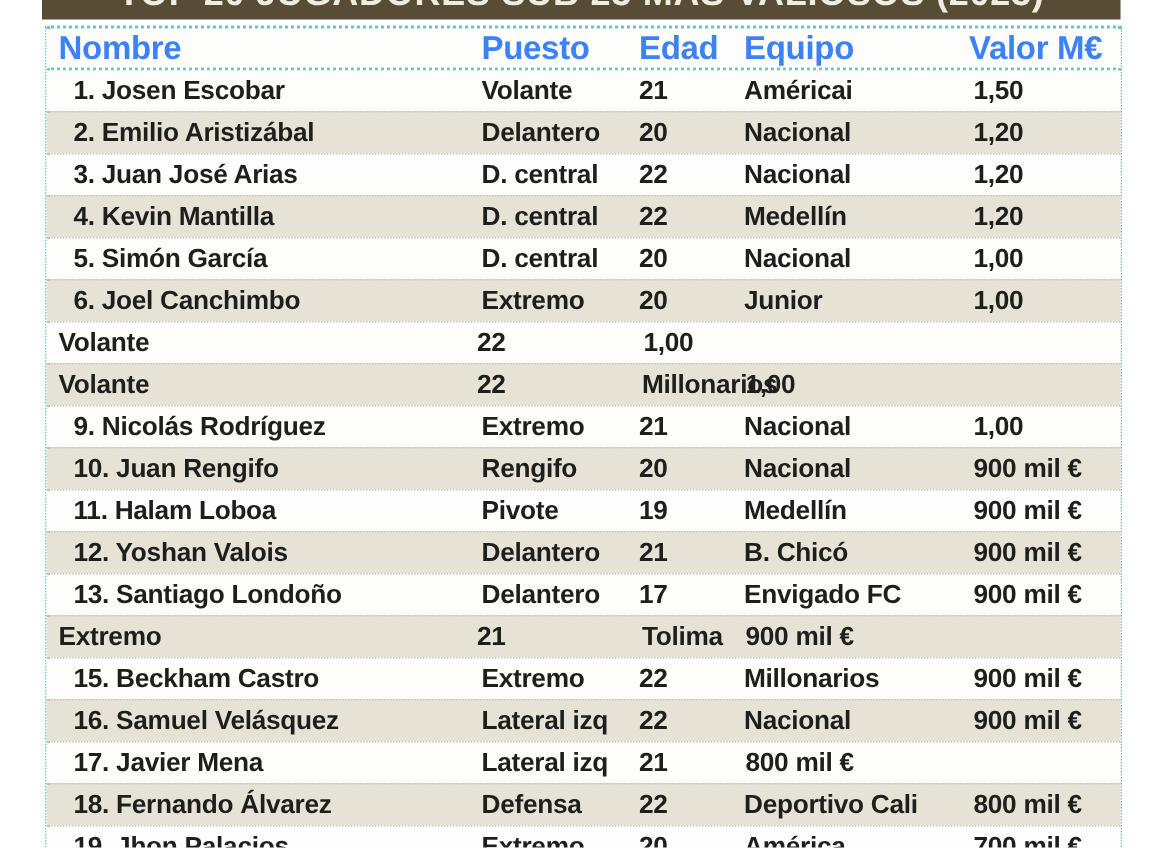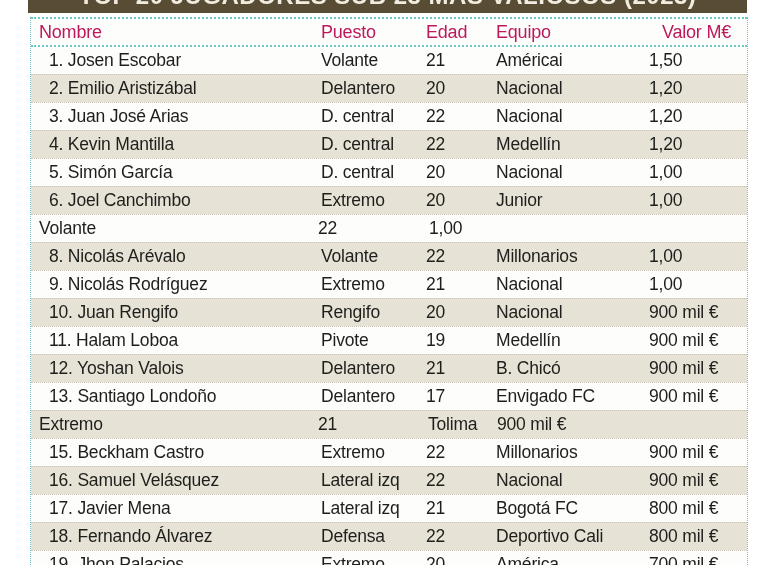--- a/index.html
+++ b/index.html
@@ -50,38 +50,39 @@
     background: #fdfdfb;
   }
   .header-row {
     display: grid;
     grid-template-columns: 282px 108px 68px 152px 1fr;
     align-items: center;
     height: 26px;
     border-top: 2px dotted #70c6c2;
     border-bottom: 2px dotted #70c6c2;
     background: #fdfdfb;
-    font-weight: normal;
-    font-size: 18px;
-    color: #be185d;
+    font-weight: bold;
+    font-size: 22px;
+    color: #3b82f6;
     letter-spacing: -0.2px;
   }
   .header-row .cell { white-space: nowrap; overflow: visible; }
   .header-row .c-name  { padding-left: 8px; }
-  .header-row .c-valor { padding-left: 5px; text-align: center; }
+  .header-row .c-valor { padding-left: 5px; }
   .row {
     display: grid;
     grid-template-columns: 282px 108px 68px 152px 1fr;
     align-items: center;
     height: 27px;
     font-size: 17.5px;
     color: #1e1e1c;
     letter-spacing: -0.2px;
     border-top: 1px dotted #c9c2b2;
     background: #fdfdfb;
+    font-weight: bold;
   }
   .row:first-child { border-top: none; }
   .row.stripe { background: #e6e3d6; }
   .rows-wrap { border-bottom: 1px dotted #b9b2a2; }
   .cell { white-space: nowrap; overflow: visible; }
   .c-name   { padding-left: 18px; }
   .c-puesto { padding-left: 8px; }
   .c-edad   { padding-left: 5px; }
   .c-equipo { padding-left: 7px; }
   .c-valor  { padding-left: 8px; }
@@ -152,21 +153,20 @@
     <div class="cell c-valor">1,00</div>
   </div>
 
   <div class="row">
     <div class="cell c-puesto">Volante</div>
     <div class="cell c-edad">22</div>
     <div class="cell c-valor">1,00</div>
   </div>
 
   <div class="row stripe">
-    <div class="cell c-name">8. Nicolás Arévalo</div>
     <div class="cell c-puesto">Volante</div>
     <div class="cell c-edad">22</div>
     <div class="cell c-equipo">Millonarios</div>
     <div class="cell c-valor">1,00</div>
   </div>
 
   <div class="row">
     <div class="cell c-name">9. Nicolás Rodríguez</div>
     <div class="cell c-puesto">Extremo</div>
     <div class="cell c-edad">21</div>
@@ -226,21 +226,20 @@
     <div class="cell c-puesto">Lateral izq</div>
     <div class="cell c-edad">22</div>
     <div class="cell c-equipo">Nacional</div>
     <div class="cell c-valor">900 mil €</div>
   </div>
 
   <div class="row">
     <div class="cell c-name">17. Javier Mena</div>
     <div class="cell c-puesto">Lateral izq</div>
     <div class="cell c-edad">21</div>
-    <div class="cell c-equipo">Bogotá FC</div>
     <div class="cell c-valor">800 mil €</div>
   </div>
 
   <div class="row stripe">
     <div class="cell c-name">18. Fernando Álvarez</div>
     <div class="cell c-puesto">Defensa</div>
     <div class="cell c-edad">22</div>
     <div class="cell c-equipo">Deportivo Cali</div>
     <div class="cell c-valor">800 mil €</div>
   </div>

